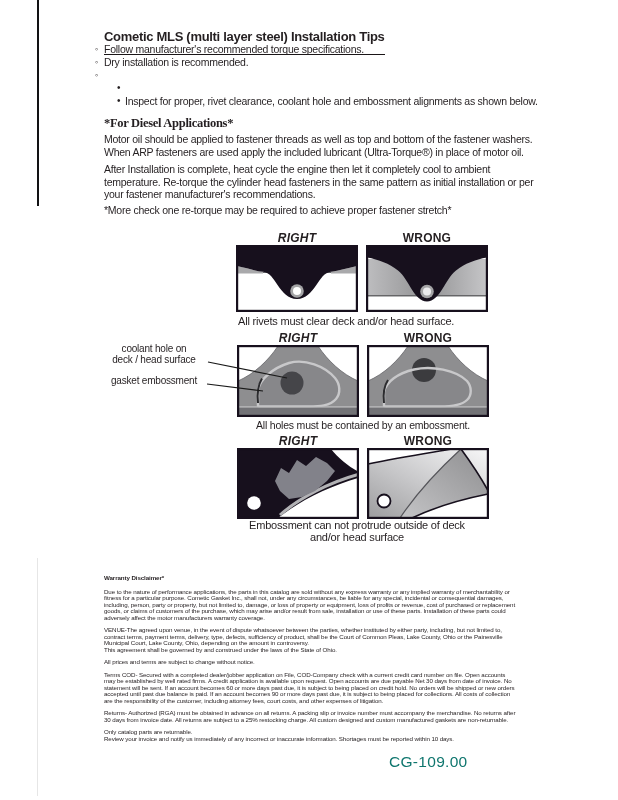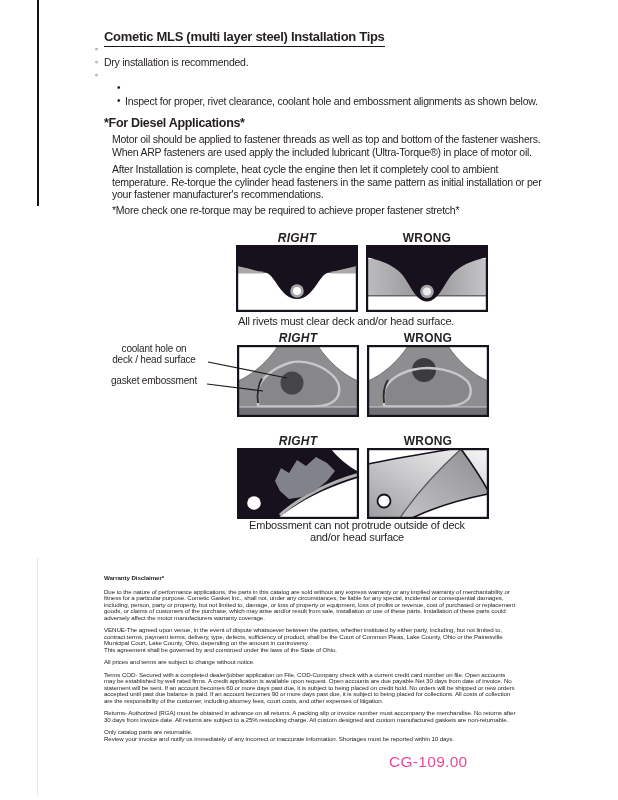--- a/index.html
+++ b/index.html
@@ -1,30 +1,30 @@
 <!DOCTYPE html>
 <html><head>
 <meta charset="utf-8">
 <style>
   html,body{margin:0;padding:0;background:#ffffff;}
   body{width:618px;height:800px;position:relative;overflow:hidden;
        font-family:"Liberation Sans", sans-serif;color:#241f21;}
   .abs{position:absolute;}
   
   .title{left:104px;top:20px;font-size:13px;font-weight:bold;letter-spacing:-0.3px;
-         border-bottom:1.6px solid #1a1517;padding-bottom:2px;white-space:nowrap;text-align:center;}
+         border-bottom:1.6px solid #1a1517;padding-bottom:10px;white-space:nowrap;text-align:center;}
   
   .tips{left:95px;top:43px;width:450px;font-size:10.5px;letter-spacing:-0.25px;line-height:12.9px;}
   .tip-row{display:flex;}
   .tip-row .bullet{width:9px;flex:0 0 9px;font-size:9px;}
   .sub{padding-left:22px;}
   .sub .bullet{width:8px;flex:0 0 8px;font-size:10px;}
   
-  .diesel-heading{left:104px;top:116px;font-size:12.5px;font-weight:bold;letter-spacing:-0.3px;}
-  .para{left:104px;width:438px;font-size:10.5px;letter-spacing:-0.25px;line-height:12.6px;margin-left:8px;}
+  .diesel-heading{left:104px;top:116px;font-size:12.5px;font-weight:bold;letter-spacing:-0.3px;font-family:Liberation Serif, serif;}
+  .para{left:104px;width:438px;font-size:10.5px;letter-spacing:-0.25px;line-height:12.6px;}
   .p1{top:133px;} .p2{top:163px;} .pnote{top:204px;}
   
   .dg-row{position:absolute;}
   .row1{left:236px;top:231px;width:250px;height:112px;}
   .row2{left:237px;top:331px;width:252px;height:112px;}
   .row3{left:237px;top:434px;width:252px;height:112px;}
   .dg-label{position:absolute;top:0;width:122px;text-align:center;font-weight:bold;
             font-size:12px;letter-spacing:0.2px;}
   .lab-l{left:0;font-style:italic;} .lab-r{left:130px;}
   .dg-svg{position:absolute;top:14px;}
@@ -36,36 +36,37 @@
   
   .callout{left:100px;width:108px;text-align:center;font-size:10px;letter-spacing:-0.2px;line-height:10.8px;}
   .co1{top:344px;} .co2{top:376px;}
   .leader-overlay{left:115px;top:342px;pointer-events:none;}
   
   .legal{left:104px;top:575px;width:414px;font-size:6.2px;letter-spacing:-0.1px;
          line-height:6.5px;color:#2a2527;}
   .legal .lg-head{font-weight:bold;margin:0 0 7px 0;}
   .legal p{margin:0 0 6px 0;}
   
-  .footer-code{left:389px;top:753px;font-size:15.5px;letter-spacing:0.3px;color:#ec4899;}
+  .footer-code{left:389px;top:753px;font-size:15.5px;letter-spacing:0.3px;color:#0f766e;}
   
   .edge-top{left:37px;top:0;width:2px;height:206px;background:#121214;}
   .edge-bottom{left:37px;top:558px;width:1px;height:238px;background:#e6e6e6;}
 </style>
 </head>
 <body>
 
 <div class="abs edge-top"></div>
 <div class="abs edge-bottom"></div>
 
 <h1 class="abs title">Cometic MLS (multi layer steel) Installation Tips</h1>
 
 <div class="abs tips">
   <div class="tip-row">
     <span class="bullet">◦</span>
+    <span>Follow manufacturer's recommended torque specifications.</span>
   </div>
   <div class="tip-row">
     <span class="bullet">◦</span>
     <span>Dry installation is recommended.</span>
   </div>
   <div class="tip-row">
     <span class="bullet">◦</span>
   </div>
   <div class="tip-row sub">
     <span class="bullet">•</span>
@@ -137,20 +138,21 @@
     <path d="M41,1 C31,16 17,29 1,36 L1,71 L121,71 L121,36 C105,29 91,16 81,1 Z" fill="#8e8e90" stroke="#66666a" stroke-width="0.8"></path>
     <path d="M17,61 L17,47 C19,37 31,28 47,24.5 C65,20.5 89,25 100,36 C105,42 105,50 100,55 C94,61 83,61.5 73,61.5 L26,61.5 C21,61.5 17,61.5 17,61 Z" fill="#87878a"></path>
     <circle cx="57" cy="25" r="12" fill="#3b3b3e"></circle>
     <path d="M17,61 L17,47 C19,37 31,28 47,24.5 C65,20.5 89,25 100,36 C105,42 105,50 100,55 C94,61 83,61.5 73,61.5 L26,61.5 C21,61.5 17,61.5 17,61 Z" fill="none" stroke="#c8c8ca" stroke-width="2.4"></path>
     <path d="M17,58 C16,50 17,41 21,35" fill="none" stroke="#2c2c2f" stroke-width="2"></path>
     <rect x="1" y="61.3" width="120" height="1.4" fill="#bfbfc1"></rect>
     <rect x="1" y="62.7" width="120" height="8" fill="#727276"></rect>
     <rect x="1.1" y="1.1" width="119.8" height="69.8" fill="none" stroke="#17101d" stroke-width="2.2"></rect>
   </svg>
 
+  <div class="dg-caption cap2">All holes must be contained by an embossment.</div>
 </div>
 
 <div class="abs callout co1">
   <div>coolant hole on</div>
   <div>deck / head surface</div>
 </div>
 <div class="abs callout co2">gasket embossment</div>
 
 <svg class="abs leader-overlay" width="185" height="55" viewBox="0 0 185 55">
   <line x1="93" y1="20" x2="172" y2="36" stroke="#1a1a1a" stroke-width="1.2"></line>

